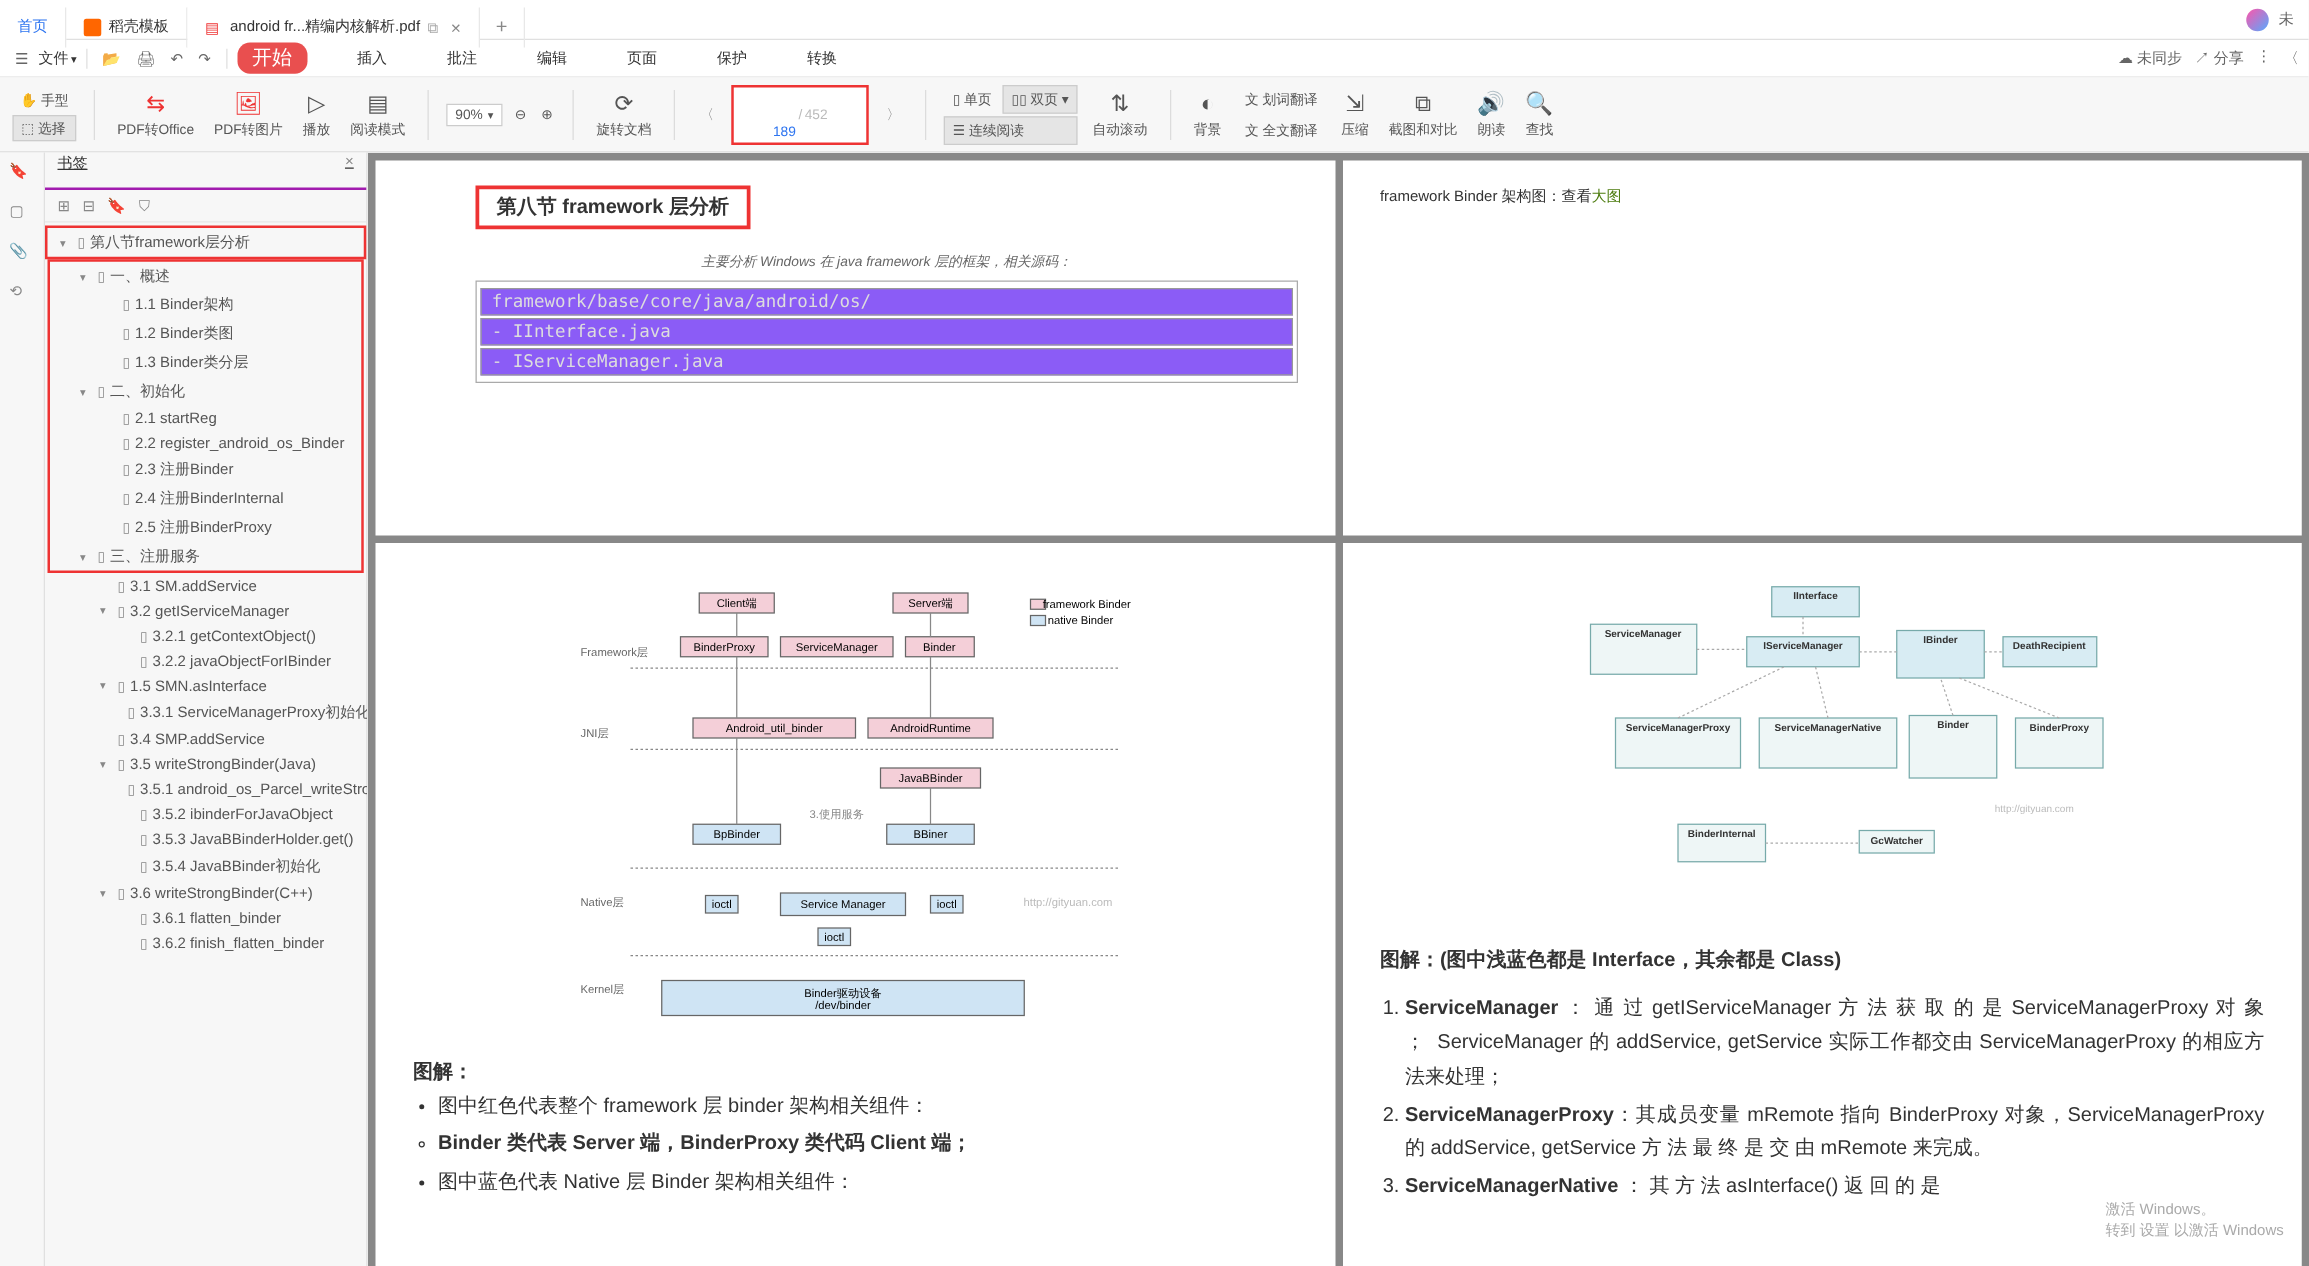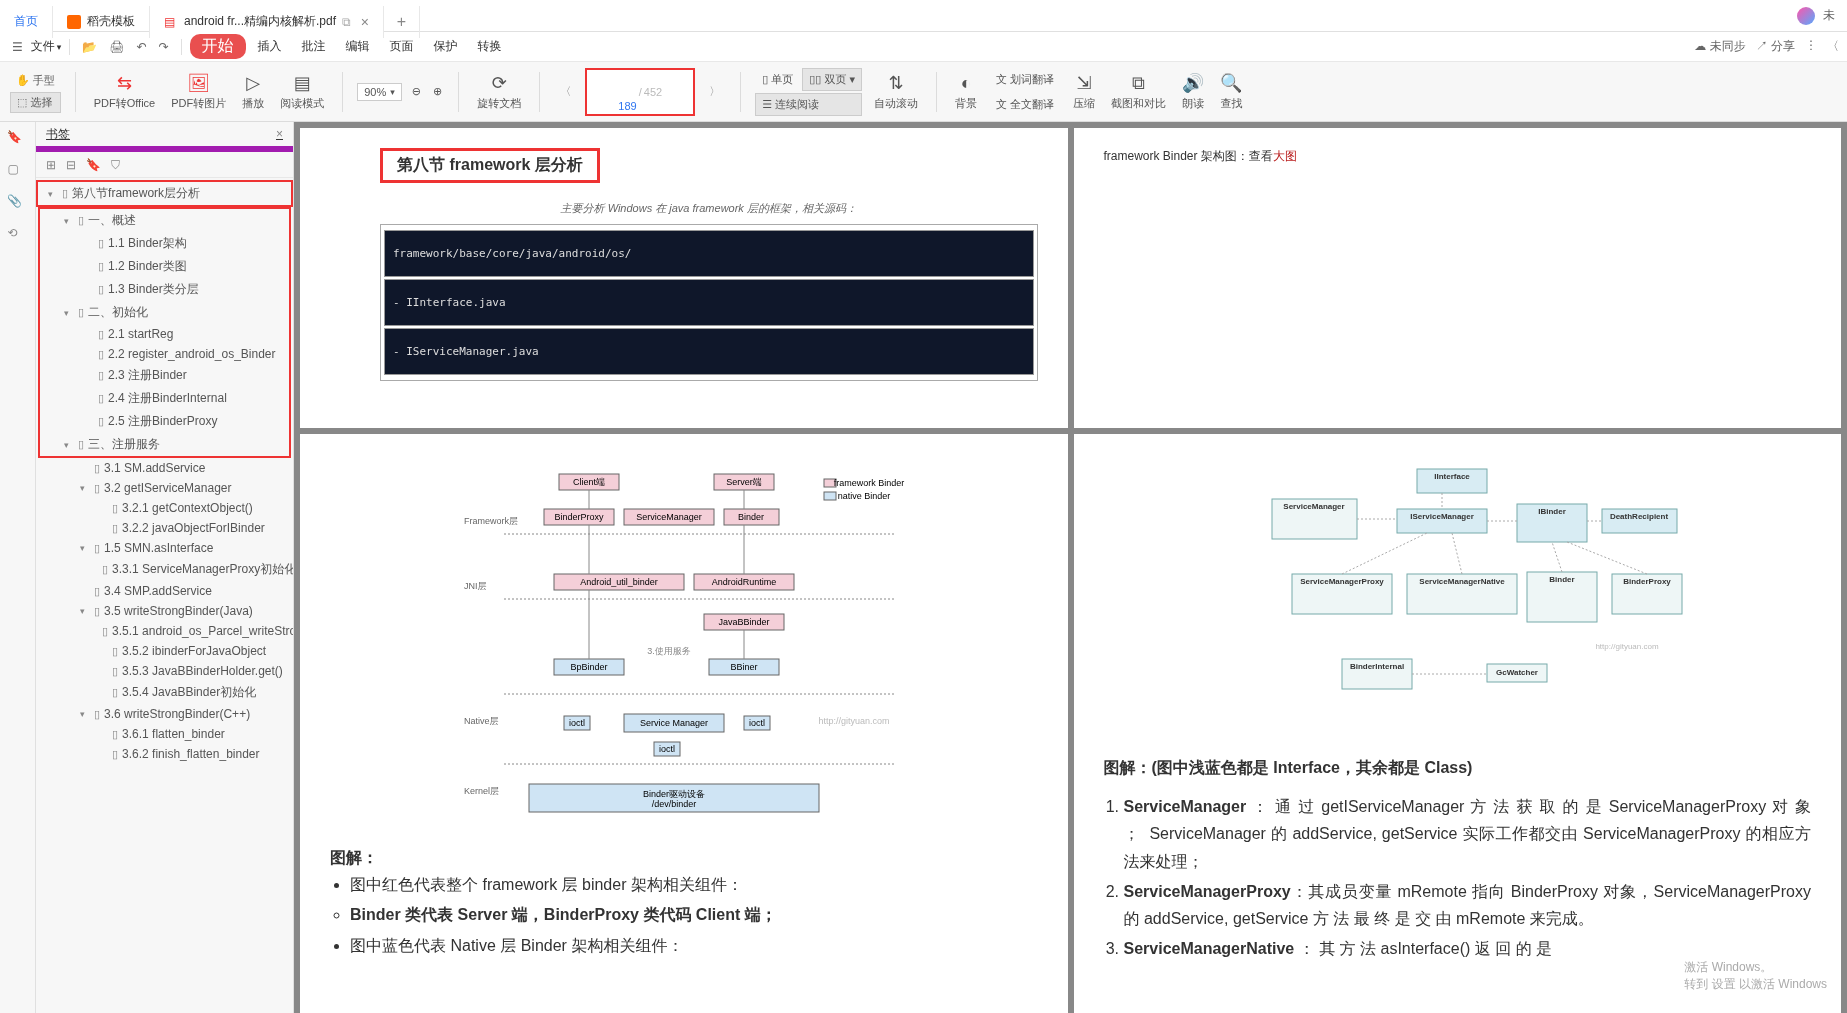--- a/index.html
+++ b/index.html
@@ -15,21 +15,21 @@
 .tab.new { width: 36px; justify-content: center; font-size: 16px; color: #888; }
 .user-area { margin-left: auto; display: flex; align-items: center; gap: 8px; padding-right: 12px; color: #666; }
 .avatar { width: 18px; height: 18px; border-radius: 50%; background: linear-gradient(135deg,#f5a,#5af); }
 
 
 .menubar { height: 30px; background: #fff; display: flex; align-items: center; padding: 0 8px; gap: 4px; border-bottom: 1px solid #e8e8e8; font-size: 12px; }
 .menubar .file-btn { display: flex; align-items: center; gap: 2px; cursor: pointer; }
 .menubar .sep { width: 1px; height: 16px; background: #e0e0e0; margin: 0 4px; }
 .menubar .icon-btn { padding: 2px 4px; color: #666; cursor: pointer; }
 .menubar .start-btn { background: #e94f4f; color: #fff; padding: 2px 12px; border-radius: 10px; font-size: 16px; }
-.menubar .menu-item { padding: 2px 8px; cursor: pointer; }
+.menubar .menu-item { padding: 2px 8px; cursor: pointer; margin-left: 28px; }
 .menubar .right-area { margin-left: auto; display: flex; gap: 10px; color: #666; }
 
 
 .toolbar { height: 60px; background: #f7f7f7; display: flex; align-items: center; padding: 0 10px; gap: 8px; border-bottom: 1px solid #dcdcdc; font-size: 11px; color: #555; }
 .tb-vbtn { display: flex; flex-direction: column; align-items: center; gap: 2px; cursor: pointer; padding: 2px 4px; }
 .tb-vbtn .ic { font-size: 18px; color: #555; }
 .tb-sep { width: 1px; height: 40px; background: #dcdcdc; margin: 0 6px; }
 .zoom-box { border: 1px solid #ccc; background: #fff; padding: 2px 6px; display: flex; align-items: center; gap: 4px; }
 .zoom-icon { cursor: pointer; color: #555; padding: 0 2px; }
 .page-box { border: 2px solid #e33; background: #fff; padding: 2px 10px; display: flex; align-items: center; gap: 2px; min-width: 110px; justify-content: center; }
@@ -37,45 +37,45 @@
 .tb-hbtn { display: flex; align-items: center; gap: 3px; padding: 3px 6px; cursor: pointer; border: 1px solid transparent; }
 .tb-hbtn.active { background: #e5e5e5; border-color: #ccc; }
 
 
 .main { display: flex; height: calc(100vh - 122px); }
 .leftbar { width: 36px; background: #f7f7f7; border-right: 1px solid #e0e0e0; display: flex; flex-direction: column; align-items: center; padding-top: 8px; gap: 12px; }
 .leftbar .lb-icon { width: 20px; height: 20px; color: #888; cursor: pointer; }
 .leftbar .lb-icon.active { color: #333; }
 
 .sidebar { width: 258px; background: #f7f7f7; border-right: 1px solid #e0e0e0; display: flex; flex-direction: column; }
-.sidebar-header { height: 30px; display: flex; align-items: center; justify-content: space-between; padding: 0 10px; border-bottom: 6px solid #a21caf; text-decoration: underline; }
+.sidebar-header { height: 30px; display: flex; justify-content: space-between; padding: 0 10px; border-bottom: 2px solid #a21caf; text-decoration: underline; }
 .sidebar-icons { height: 26px; display: flex; align-items: center; gap: 10px; padding: 0 10px; border-bottom: 1px solid #e8e8e8; color: #888; }
 .bookmarks { flex: 1; overflow-y: auto; padding: 2px 0; }
 .bm-item { padding: 3px 4px 3px 10px; display: flex; align-items: center; gap: 4px; cursor: pointer; font-size: 12px; color: #555; white-space: nowrap; }
 .bm-item .arrow { width: 10px; color: #888; font-size: 9px; }
 .bm-item .bm-ic { color: #888; font-size: 11px; }
 .bm-item.hl { border: 2px solid #e33; }
 .bm-item.l1 { padding-left: 10px; }
 .bm-item.l2 { padding-left: 24px; }
 .bm-item.l3 { padding-left: 44px; }
 .bm-item.l4 { padding-left: 62px; }
 .red-box { border: 2px solid #e33; margin: 0 2px; }
 
 .content { flex: 1; background: #888; overflow: auto; position: relative; }
 .pages { display: grid; grid-template-columns: 1fr 1fr; gap: 6px; padding: 6px; }
 .page { background: #fff; min-height: 300px; padding: 20px 30px; position: relative; }
 .page.tall { min-height: 580px; }
 
 .sec-title { border: 3px solid #e33; display: inline-block; padding: 4px 14px; font-size: 16px; font-weight: bold; margin-bottom: 10px; }
 .sec-sub { font-style: italic; color: #666; font-size: 11px; text-align: center; margin: 8px 0; }
-.code-block { background: #0f172a; color: #ddd; padding: 16px 8px; font-family: monospace; font-size: 11px; margin: 2px 0; border: 1px solid #999; }
+.code-block { background: #8b5cf6; color: #ddd; padding: 2px 8px; font-family: monospace; font-size: 14px; margin: 2px 0; border: 1px solid #999; }
 .red-arrow { position: absolute; color: #e33; font-size: 40px; transform: rotate(-20deg); left: 330px; top: 100px; }
 
 .fw-text { font-size: 12px; color: #333; }
-.fw-text a { color: #b91c1c; text-decoration: none; }
+.fw-text a { color: #4d7c0f; text-decoration: none; }
 .list-text { font-size: 16px; line-height: 1.7; }
 .list-text ol { padding-left: 20px; }
 .list-text li { margin-bottom: 3px; }
 
 .diagram { display: block; margin: 10px auto; }
 
 .watermark { position: fixed; right: 20px; bottom: 20px; color: #aaa; font-size: 12px; }
 
 .hand-select { display: flex; flex-direction: column; gap: 2px; }
 .hs-btn { display: flex; align-items: center; gap: 3px; padding: 2px 6px; font-size: 11px; cursor: pointer; }

